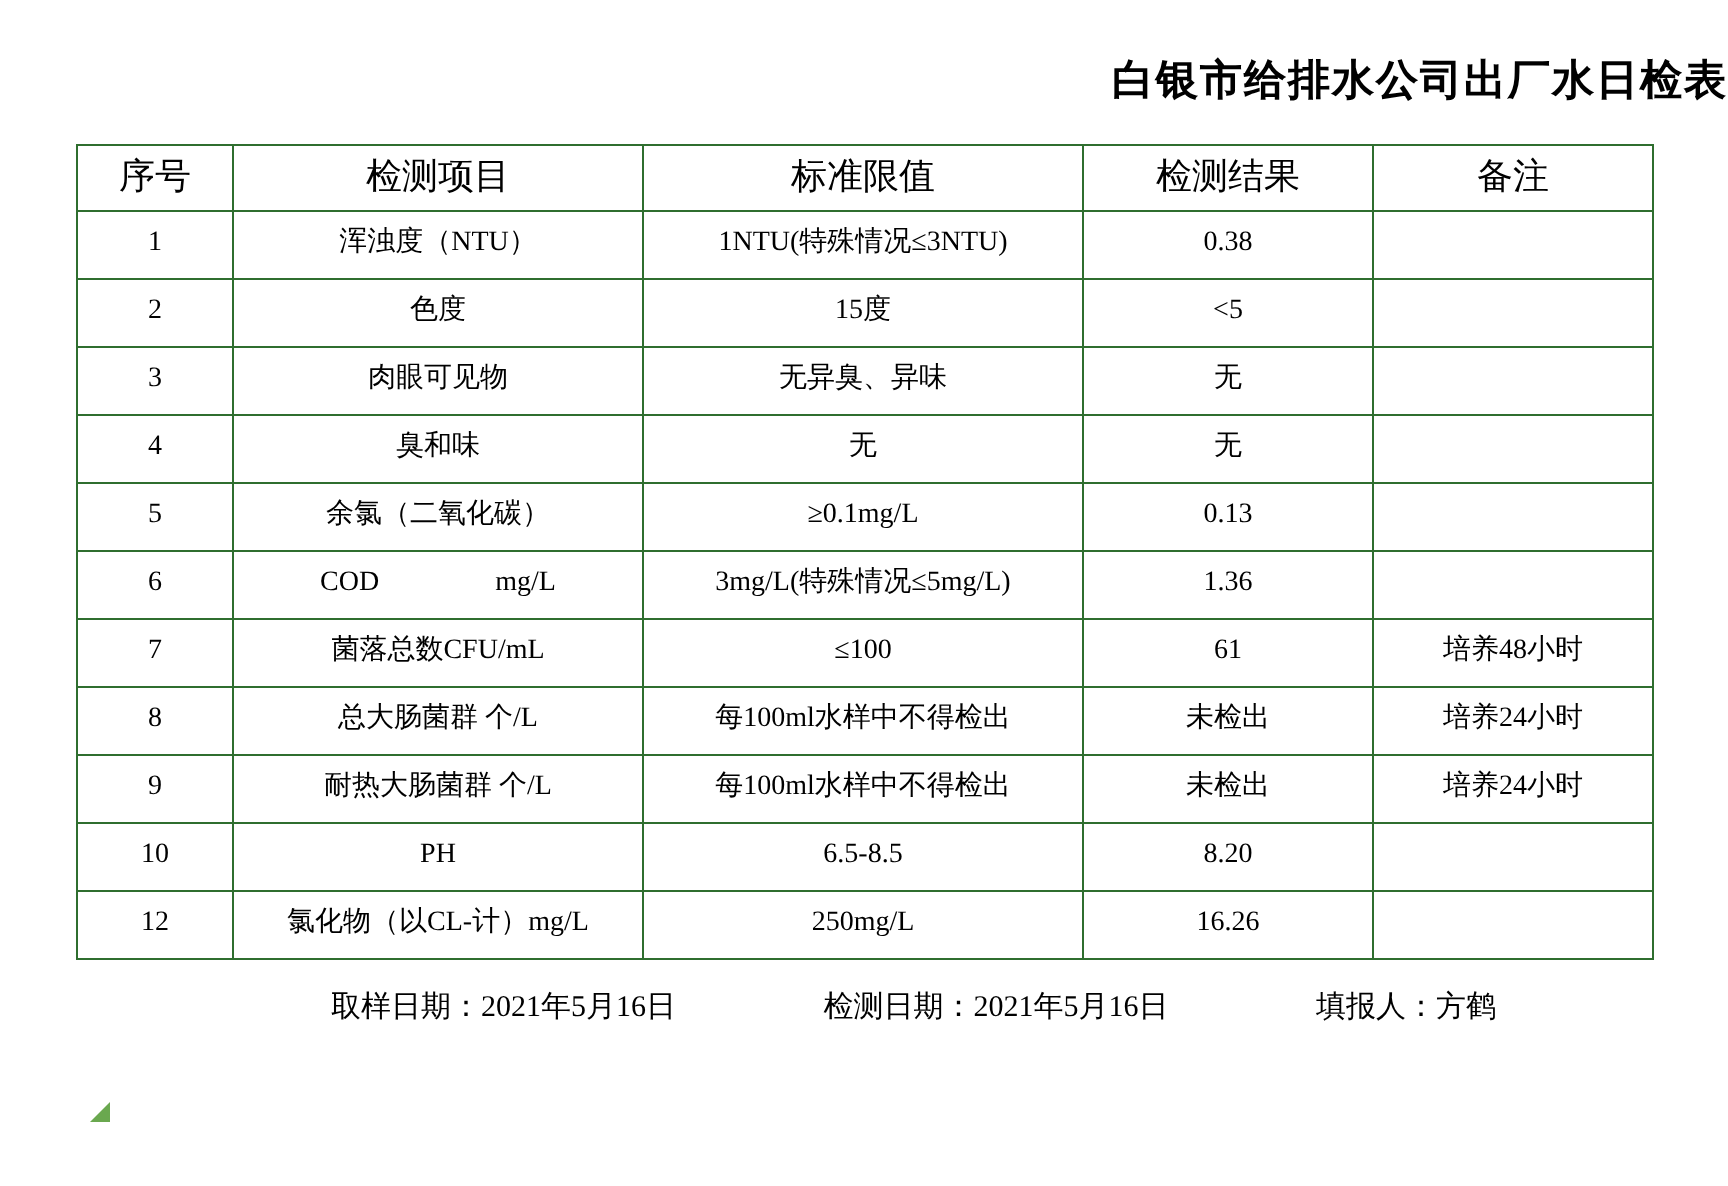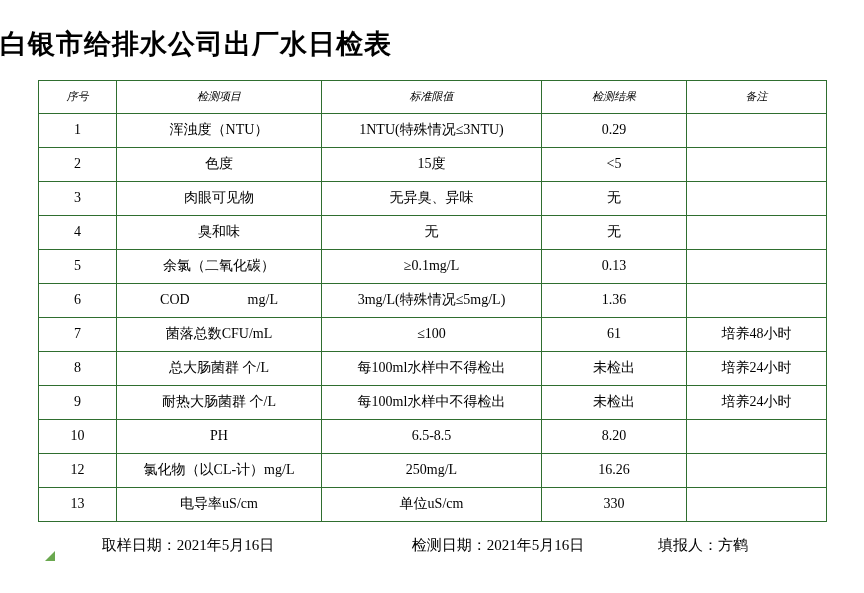--- a/index.html
+++ b/index.html
@@ -14,22 +14,22 @@
     color: #000000;
     overflow: hidden;
   }
   .page {
     position: relative;
     width: 864px;
     height: 593px;
     box-sizing: border-box;
   }
   .title {
-    text-align: left;
-    font-size: 27px;
+    text-align: right;
+    font-size: 21px;
     font-weight: bold;
     letter-spacing: 1px;
     margin-top: 26px;
     margin-bottom: 18px;
     font-family: "Liberation Serif", "DejaVu Serif", serif;
   }
   .table-wrap {
     margin: 0 38px;
   }
   table.report {
@@ -43,23 +43,22 @@
     height: 33px;
     text-align: center;
     vertical-align: middle;
     font-size: 14px;
     font-family: "Liberation Serif", "DejaVu Serif", serif;
     padding: 0 2px;
     line-height: 1.2;
   }
   table.report th {
     font-weight: normal;
-    font-size: 11px;
+    font-size: 18px;
     height: 32px;
-    font-style: italic;
   }
   col.c-no    { width: 78px; }
   col.c-item  { width: 205px; }
   col.c-std   { width: 220px; }
   col.c-res   { width: 145px; }
   col.c-note  { width: 140px; }
 
   .cell-num {
     font-family: "Liberation Serif", "DejaVu Serif", serif;
   }
@@ -70,21 +69,21 @@
   }
   .cod-label { display: inline-block; }
   .cod-unit { display: inline-block; margin-left: 58px; }
 
   .footer {
     margin: 14px 38px 0 38px;
     display: flex;
     font-size: 15px;
     font-family: "Liberation Serif", "DejaVu Serif", serif;
   }
-  .footer .f-sample { width: 300px; text-align: center; }
+  .footer .f-sample { width: 300px; text-align: right; }
   .footer .f-test   { width: 320px; text-align: center; }
   .footer .f-filler { flex: 1; text-align: left; }
 
   .corner-mark {
     position: absolute;
     left: 45px;
     bottom: 58px;
     width: 0;
     height: 0;
     border-left: 10px solid transparent;
@@ -115,21 +114,21 @@
           <th>检测结果</th>
           <th>备注</th>
         </tr>
       </thead>
       <tbody>
 
         <tr>
           <td class="cell-num">1</td>
           <td>浑浊度（NTU）</td>
           <td>1NTU(特殊情况≤3NTU)</td>
-          <td>0.29</td>
+          <td>0.38</td>
           <td></td>
         </tr>
 
         <tr>
           <td class="cell-num">2</td>
           <td>色度</td>
           <td>15度</td>
           <td>&lt;5</td>
           <td></td>
         </tr>
@@ -205,27 +204,20 @@
 
 
         <tr>
           <td class="cell-num">12</td>
           <td>氯化物（以CL-计）mg/L</td>
           <td>250mg/L</td>
           <td>16.26</td>
           <td></td>
         </tr>
 
-        <tr>
-          <td class="cell-num">13</td>
-          <td>电导率uS/cm</td>
-          <td>单位uS/cm</td>
-          <td>330</td>
-          <td></td>
-        </tr>
 
       </tbody>
     </table>
   </div>
 
   <div class="corner-mark"></div>
 
   <div class="footer">
     <div class="f-sample">取样日期：2021年5月16日</div>
     <div class="f-test">检测日期：2021年5月16日</div>

